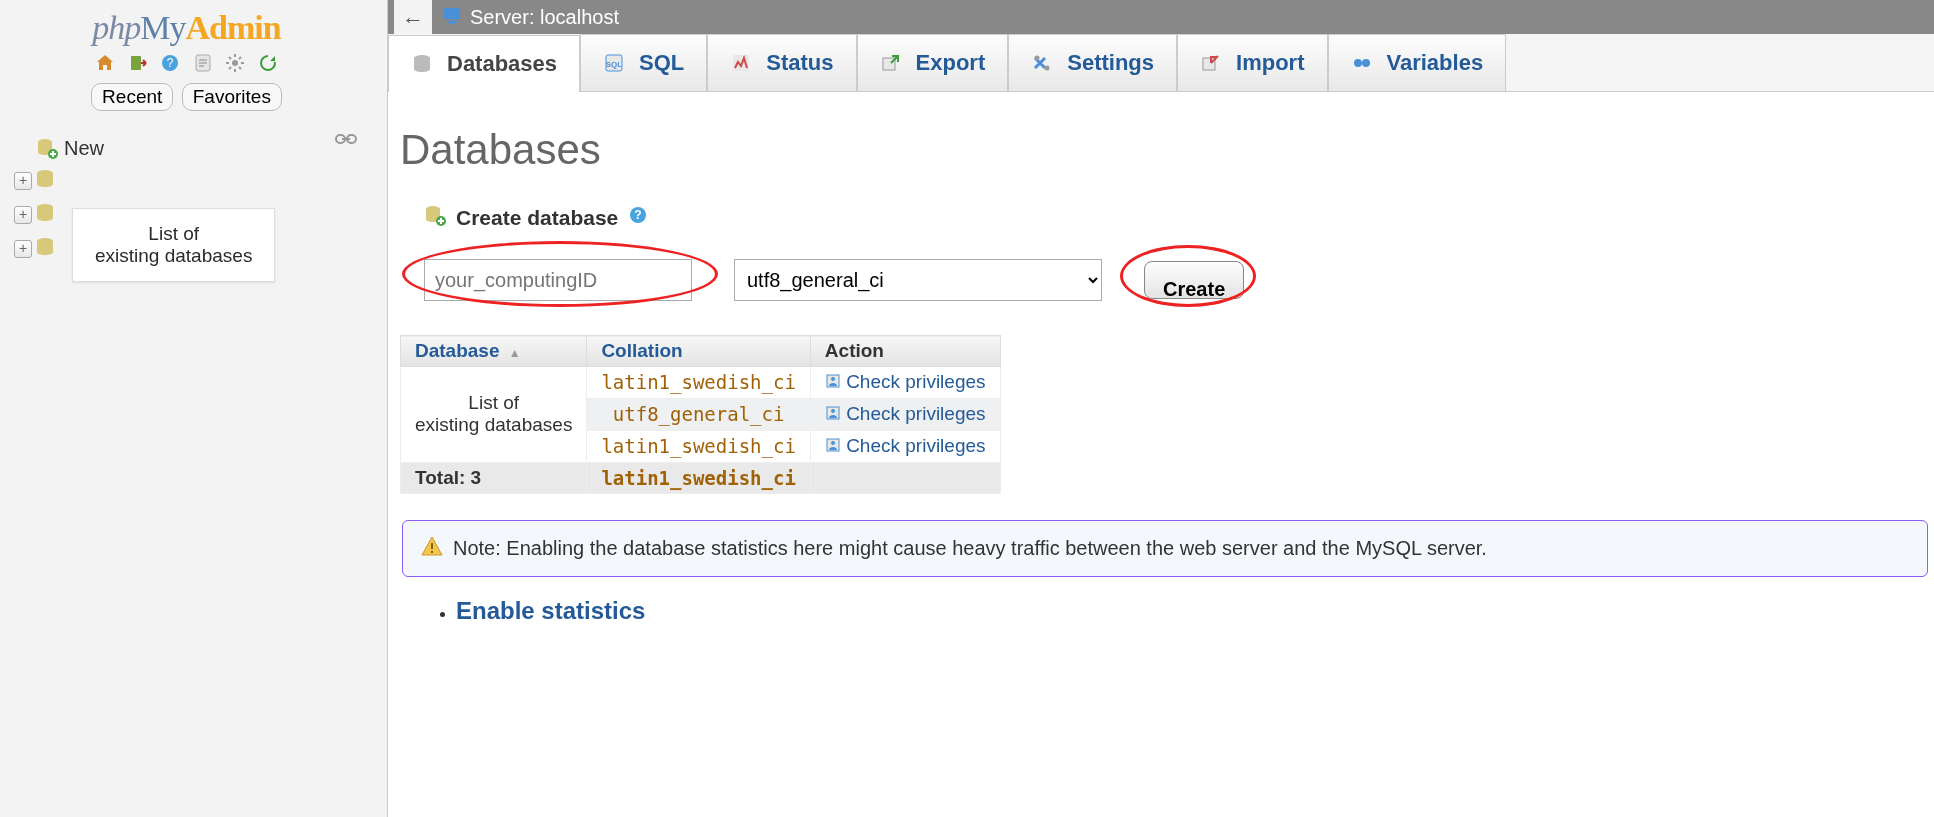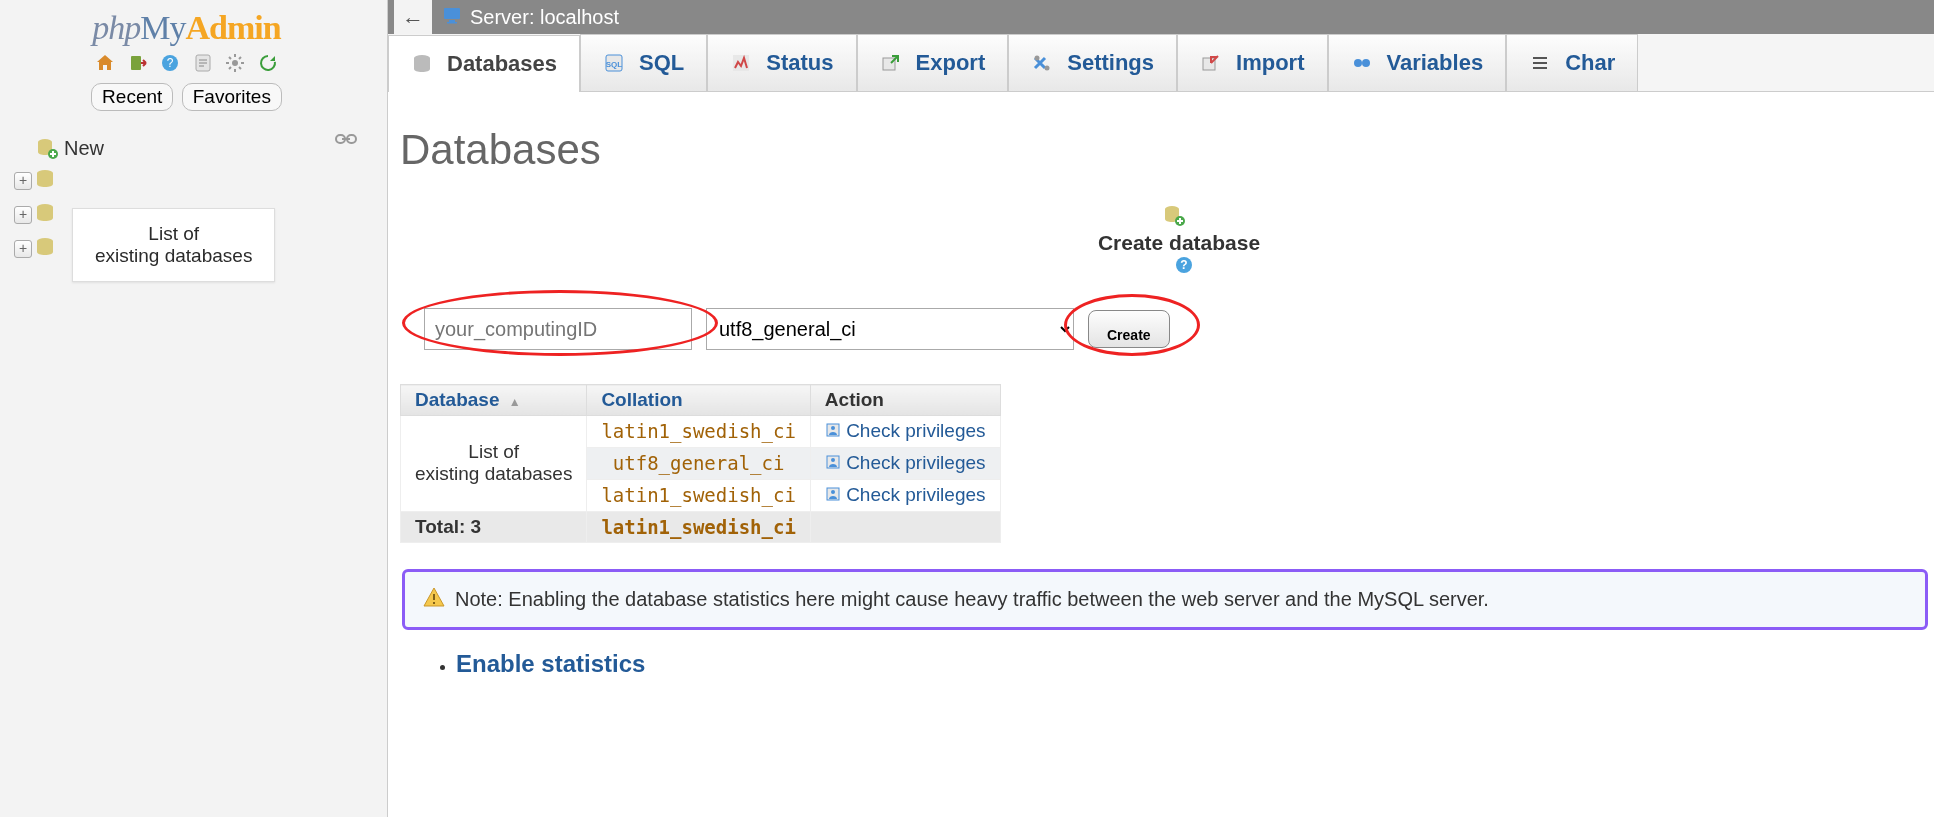--- a/index.html
+++ b/index.html
@@ -32,46 +32,46 @@
   .server-bar .server-icon { margin-right:8px; }
 
   .tabbar { display:flex; border-bottom:1px solid #ccc; background:#f5f5f5; height:58px; }
   .tabbar .tab { display:flex; align-items:center; padding:0 22px; border:1px solid #ccc; border-bottom:none; margin-right:0; background:linear-gradient(#fdfdfd,#e8e8e8); font-size:22px; font-weight:700; color:#235a97; cursor:pointer; border-right:1px solid #ccc; }
   .tabbar .tab.active { background:#fff; color:#444; position:relative; top:1px; }
   .tabbar .tab .ticon { width:22px; height:22px; margin-right:14px; }
 
   .content { padding: 24px 0 0 8px; }
   h1.page-title { font-size:42px; font-weight:400; color:#666; margin:10px 0 30px 4px; }
 
-  .create-row { display:flex; align-items:center; margin-left:28px; font-size:21px; font-weight:700; color:#333;flex-direction:column; }
+  .create-row { display:flex; align-items:center; margin-left:28px; font-size:21px; font-weight:700; color:#333; }
   .create-row .db-add-icon { margin-right:10px; }
   .create-row .help-icon { margin-left:10px; cursor:pointer; }
 
-  .form-row { display:flex; align-items:center; margin:28px 0 34px 28px; gap:14px; }
+  .form-row { display:flex; align-items:center; margin:28px 0 34px 28px; gap:42px; }
   .circle-wrap { position:relative; display:inline-block; }
   .circle-wrap::before { content:""; position:absolute; border:3px solid #e22; border-radius:50%; pointer-events:none; }
   .circle-wrap.c-input::before { left:-22px; top:-18px; width:310px; height:60px; }
   .circle-wrap.c-btn::before   { left:-24px; top:-16px; width:130px; height:56px; }
   .text-input { width:268px; height:42px; font-size:20px; padding:4px 10px; border:1px solid #aaa; color:#777; }
   .collation-select { width:368px; height:42px; font-size:20px; padding:4px 8px; border:1px solid #aaa; background:#fff; }
-  .create-btn { height:38px; padding:16px 18px; font-size:14px; font-weight:700; border:1px solid #888; border-radius:8px; background:linear-gradient(#fdfdfd,#e4e4e4); cursor:pointer; }
+  .create-btn { height:38px; padding:16px 18px; font-size:20px; font-weight:700; border:1px solid #888; border-radius:8px; background:linear-gradient(#fdfdfd,#e4e4e4); cursor:pointer; }
 
   table.db-table { border-collapse:collapse; margin-left:4px; font-size:19px; }
   table.db-table th { background:linear-gradient(#f6f6f6,#e4e4e4); text-align:left; padding:4px 14px; color:#235a97; font-weight:700; border:1px solid #ddd; }
   table.db-table th.action { color:#333; }
   table.db-table td { padding:4px 14px; border:1px solid #eee; }
   table.db-table tr.row-alt td { background:#eef0f2; }
   table.db-table .coll { font-family: Menlo, Consolas, monospace; color:#a16207; text-align:center; }
   table.db-table a.priv { color:#235a97; text-decoration:none; }
   table.db-table .dbname-cell { text-align:center; color:#333; }
   table.db-table tr.total td { background:#e9e9e9; font-weight:700; font-family: Menlo, Consolas, monospace; }
   table.db-table tr.total td:first-child { font-family: inherit; }
   .sort-arrow { font-size:12px; color:#999; margin-left:4px; }
 
-  .notice { margin:26px 6px 0 6px; border:3px solid #8b5cf6; border-radius:6px; background:#f4f8fc; padding:14px 18px; font-size:20px; color:#333; display:flex; align-items:center; }
+  .notice { margin:26px 6px 0 6px; border:1px solid #8b5cf6; border-radius:6px; background:#f4f8fc; padding:14px 18px; font-size:20px; color:#333; display:flex; align-items:center; }
   .notice .warn-icon { margin-right:10px; }
 
   ul.enable-list { margin:20px 0 0 60px; }
   ul.enable-list li a { color:#235a97; font-weight:700; font-size:24px; text-decoration:none; }
 
   
   .svg-icon { display:inline-block; vertical-align:middle; }
 </style>
 </head>
 <body>
@@ -235,26 +235,20 @@
               <path d="M11 11V5h6" fill="none" stroke="#d04848" stroke-width="2"></path>
             </svg></span>
         <span>Import</span>
       </div>
       <div class="tab">
         <span class="svg-icon ticon"><svg width="22" height="22" viewBox="0 0 22 22">
               <circle cx="7" cy="11" r="4" fill="#4a90d9"></circle>
               <circle cx="15" cy="11" r="4" fill="#4a90d9"></circle>
             </svg></span>
         <span>Variables</span>
-      </div>
-      <div class="tab">
-        <span class="svg-icon ticon"><svg width="22" height="22" viewBox="0 0 22 22">
-              <path d="M4 6h14M4 11h14M4 16h14" stroke="#555" stroke-width="2"></path>
-            </svg></span>
-        <span>Char</span>
       </div>
     </nav>
 
     <div class="content">
       <h1 class="page-title">Databases</h1>
 
       <div class="create-row">
         <span class="svg-icon db-add-icon">
           <svg width="22" height="22" viewBox="0 0 22 22">
               <ellipse cx="9" cy="5" rx="7" ry="3" fill="#d8c97a"></ellipse>

